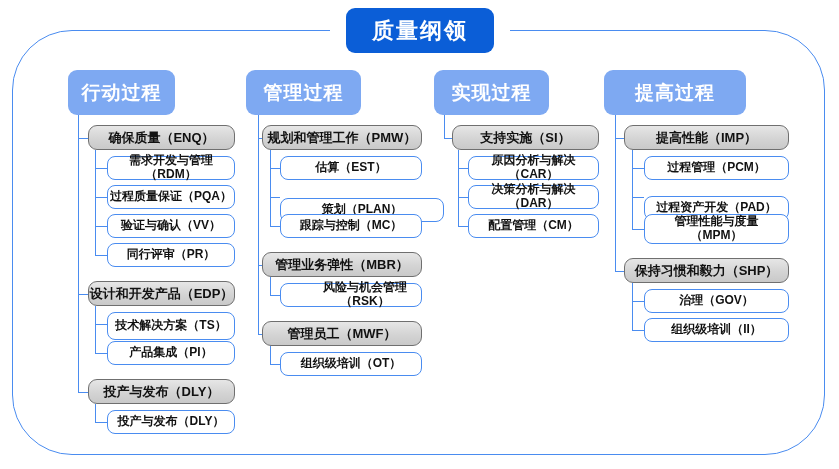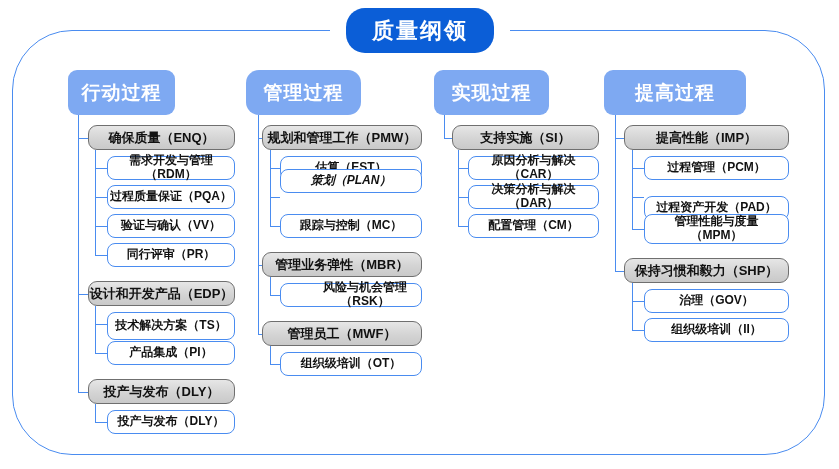--- a/index.html
+++ b/index.html
@@ -26,21 +26,21 @@
     position:absolute;
     left:330px;top:22px;width:180px;height:18px;
     background:#ffffff;
   }
 
   
   .title-box{
     position:absolute;
     left:346px;top:8px;width:148px;height:45px;
     background:#0b5ed7;
-    border-radius:19px;
+    border-radius:9px;
     display:flex;align-items:center;justify-content:center;
     color:#ffffff;
     font-size:22px;font-weight:700;
     letter-spacing:2px;
     box-sizing:border-box;
     z-index:6;
   }
 
   
   .col-head{
@@ -114,26 +114,26 @@
       <div class="h-line" style="left: 95px; top: 324px; width: 12px;"></div>
       <div class="leaf-box" style="left: 107px; top: 341px; width: 128px; height: 24px;">产品集成（PI）</div>
       <div class="h-line" style="left: 95px; top: 353px; width: 12px;"></div>
       <div class="v-line" style="left: 95px; top: 306px; height: 47px;"></div>
       <div class="group-box" style="left: 88px; top: 379px; width: 147px; height: 25px;">投产与发布（DLY）</div>
       <div class="h-line" style="left: 78px; top: 391.5px; width: 10px;"></div>
       <div class="leaf-box" style="left: 107px; top: 410px; width: 128px; height: 24px;">投产与发布（DLY）</div>
       <div class="h-line" style="left: 95px; top: 422px; width: 12px;"></div>
       <div class="v-line" style="left: 95px; top: 404px; height: 18px;"></div>
       <div class="v-line" style="left: 78px; top: 115px; height: 276.5px;"></div>
-      <div class="col-head" style="left: 246px; top: 70px; width: 115px; border-radius: 13px;">管理过程</div>
+      <div class="col-head" style="left: 246px; top: 70px; width: 115px;">管理过程</div>
       <div class="group-box" style="left: 262px; top: 125px; width: 160px; height: 25px;">规划和管理工作（PMW）</div>
       <div class="h-line" style="left: 258px; top: 137.5px; width: 4px;"></div>
       <div class="leaf-box" style="left: 280px; top: 156px; width: 142px; height: 24px;">估算（EST）</div>
       <div class="h-line" style="left: 270px; top: 168px; width: 10px;"></div>
-      <div class="leaf-box" style="left: 280px; top: 169px; width: 142px; height: 24px; font-style: italic;">策划（PLAN）</div>
+      <div class="leaf-box" style="left: 280px; top: 198px; width: 164px; height: 24px;">策划（PLAN）</div>
       <div class="h-line" style="left: 270px; top: 197px; width: 10px;"></div>
       <div class="leaf-box" style="left: 280px; top: 214px; width: 142px; height: 24px;">跟踪与控制（MC）</div>
       <div class="h-line" style="left: 270px; top: 226px; width: 10px;"></div>
       <div class="v-line" style="left: 270px; top: 150px; height: 76px;"></div>
       <div class="group-box" style="left: 262px; top: 252px; width: 160px; height: 25px;">管理业务弹性（MBR）</div>
       <div class="h-line" style="left: 258px; top: 264.5px; width: 4px;"></div>
       <div class="leaf-box" style="left: 280px; top: 283px; width: 142px; height: 24px; padding-left: 28px;">风险与机会管理（RSK）</div>
       <div class="h-line" style="left: 270px; top: 295px; width: 10px;"></div>
       <div class="v-line" style="left: 270px; top: 277px; height: 18px;"></div>
       <div class="group-box" style="left: 262px; top: 321px; width: 160px; height: 25px;">管理员工（MWF）</div>

